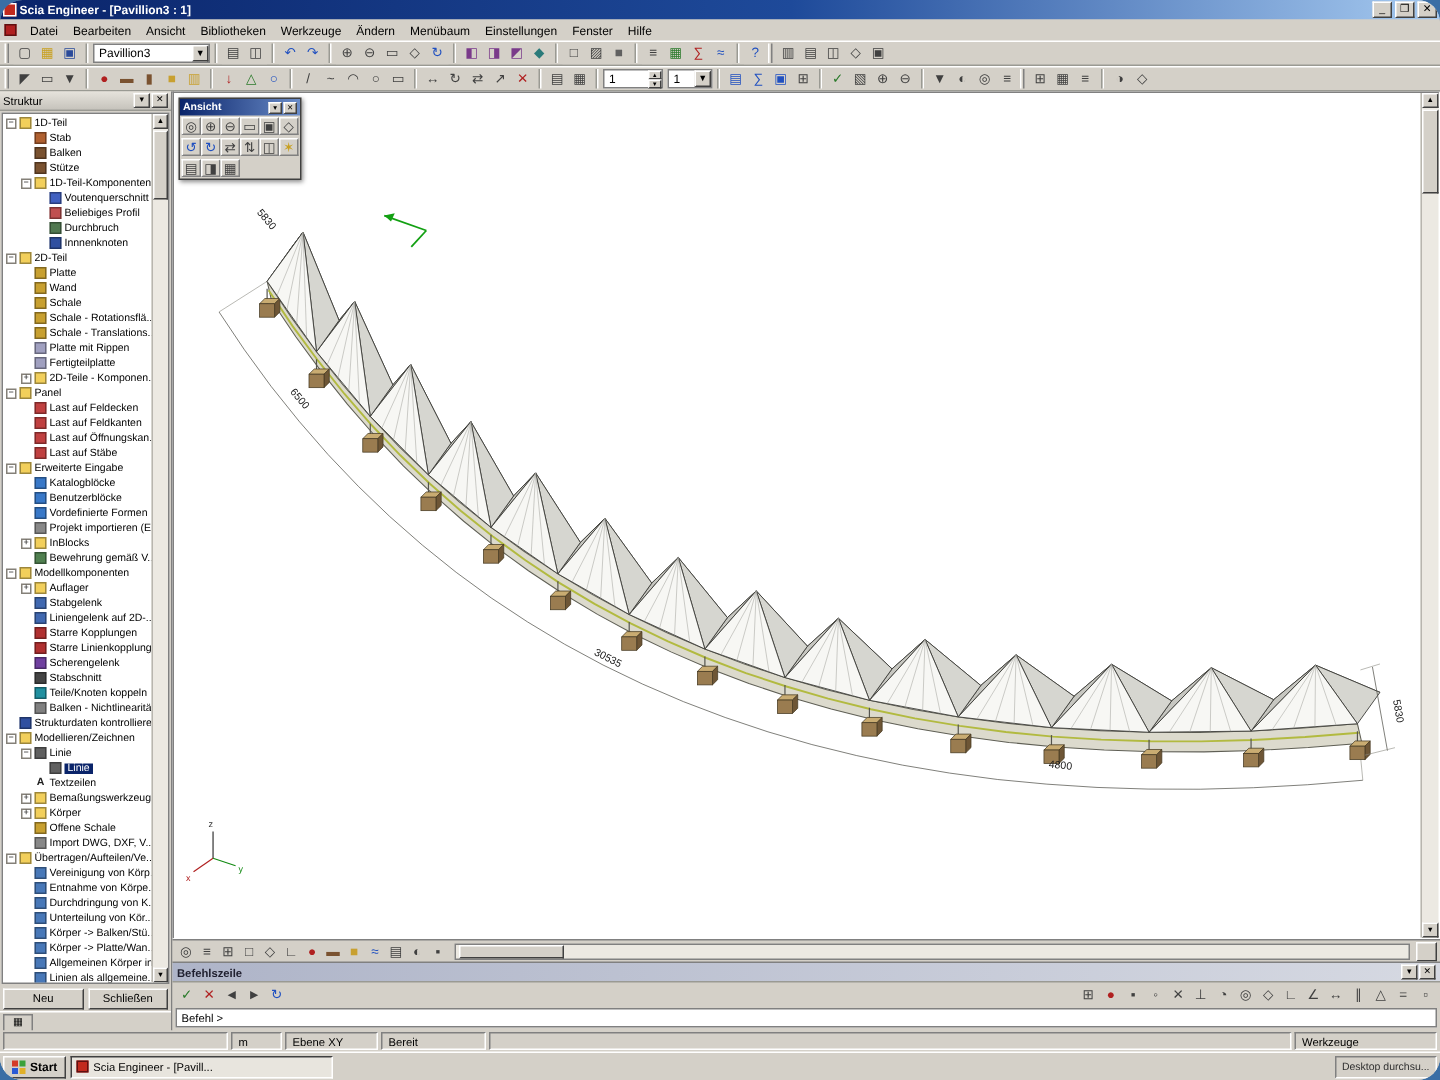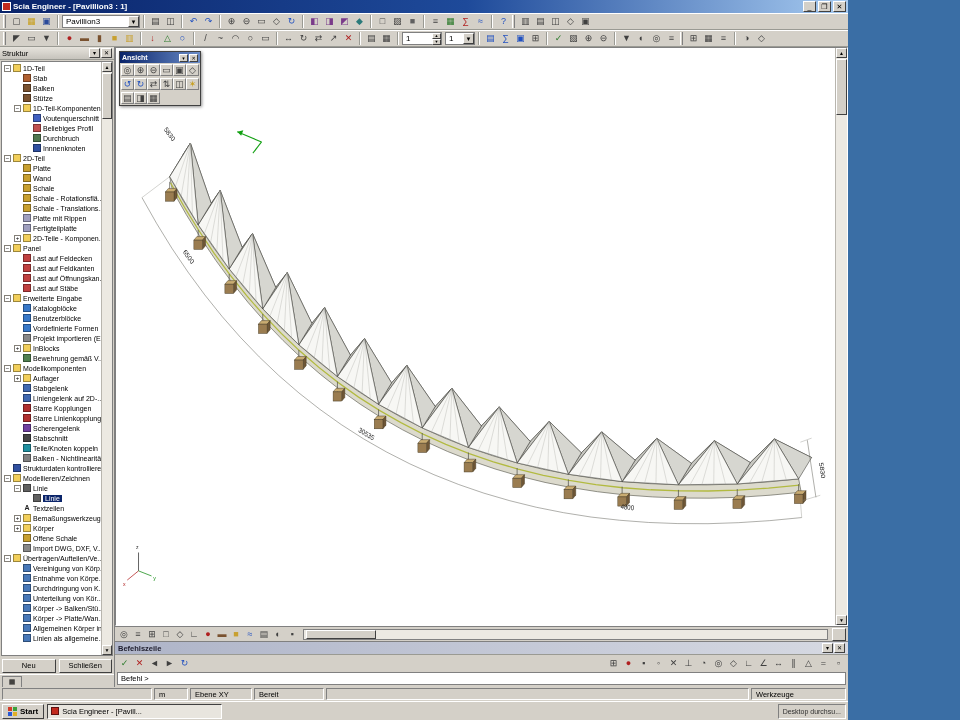--- a/index.html
+++ b/index.html
@@ -1,19 +1,19 @@
 <!DOCTYPE html>
 <html><head>
 <meta charset="utf-8">
 <style>
   html,body{margin:0;padding:0;background:#3a6ea5;}
   *{box-sizing:border-box;}
-  #app{position:relative;width:848px;height:720px;background:#d4d0c8;overflow:hidden;
+  #app{position:relative;width:960px;height:720px;background:#d4d0c8;overflow:hidden;
        font-family:"Liberation Sans",sans-serif;font-size:8px;color:#000;
-       display:flex;flex-direction:column;}
+       display:flex;flex-direction:column;border-radius:15px;}
   
   .titlebar{height:13px;flex:none;background:linear-gradient(90deg,#0a246a,#1e4a9a 55%,#a6caf0);
             display:flex;align-items:center;padding:0 2px;gap:2px;}
   .app-icon{width:9px;height:9px;background:#c22a1e;border:1px solid #fff;flex:none;}
   .title-text{color:#fff;font-weight:bold;font-size:8px;flex:1;white-space:nowrap;overflow:hidden;}
   .win-btn{width:13px;height:11px;background:#d4d0c8;border:1px solid;border-color:#fff #404040 #404040 #fff;
            font-size:7px;line-height:9px;text-align:center;flex:none;}
   
   .menubar{height:14px;flex:none;display:flex;align-items:center;padding-left:2px;background:#d4d0c8;}
   .menu-item{padding:1px 5px;font-size:8px;white-space:nowrap;}
@@ -121,20 +121,33 @@
 <div id="app">
 
   <div class="titlebar">
     <span class="app-icon"></span>
     <span class="title-text">Scia Engineer - [Pavillion3 : 1]</span>
     <span class="win-btn">_</span>
     <span class="win-btn">❐</span>
     <span class="win-btn">✕</span>
   </div>
 
+  <div class="menubar" id="menubar">
+    <span class="menu-appicon"></span>
+  <div class="menu-item">Datei</div>
+      <div class="menu-item">Bearbeiten</div>
+      <div class="menu-item">Ansicht</div>
+      <div class="menu-item">Bibliotheken</div>
+      <div class="menu-item">Werkzeuge</div>
+      <div class="menu-item">Ändern</div>
+      <div class="menu-item">Menübaum</div>
+      <div class="menu-item">Einstellungen</div>
+      <div class="menu-item">Fenster</div>
+      <div class="menu-item">Hilfe</div>
+    </div>
 
   <div class="toolbar">
     <span class="grip"></span>
     <span id="tb1file" style="display:flex">
         <div class="tbtn">
           <span class="glyph" style="color: rgb(64, 64, 64);">▢</span>
         </div>
         <div class="tbtn">
           <span class="glyph" style="color: rgb(200, 160, 32);">▦</span>
         </div>

